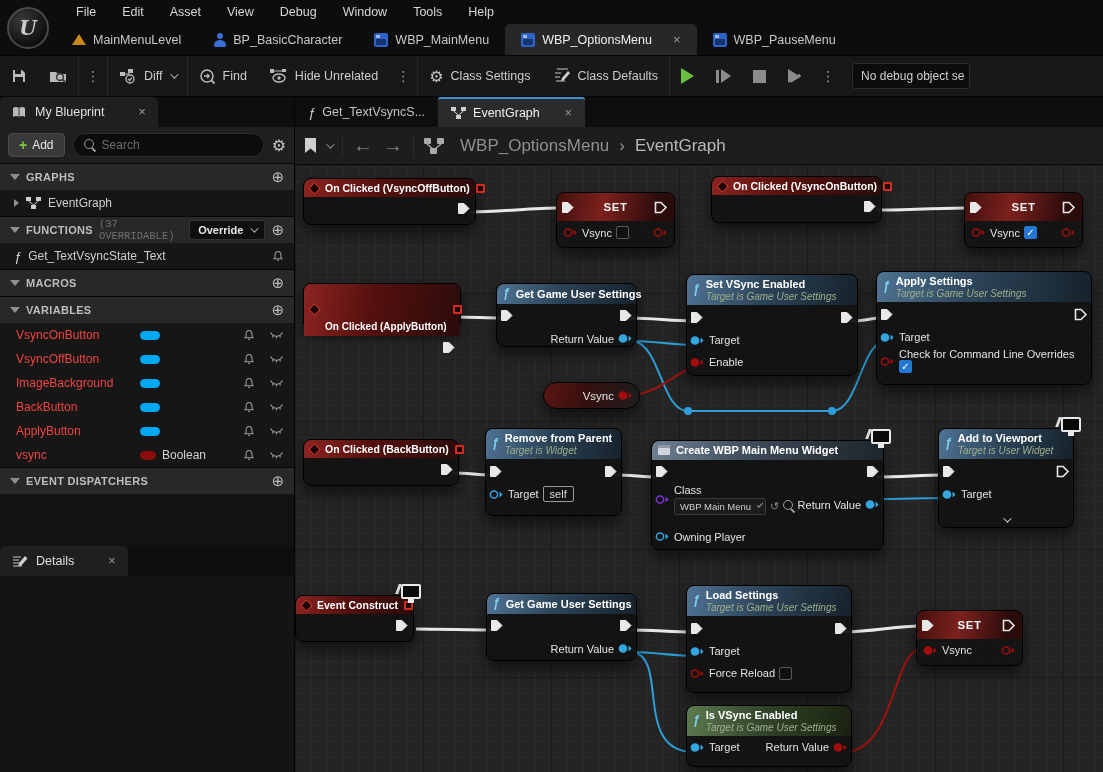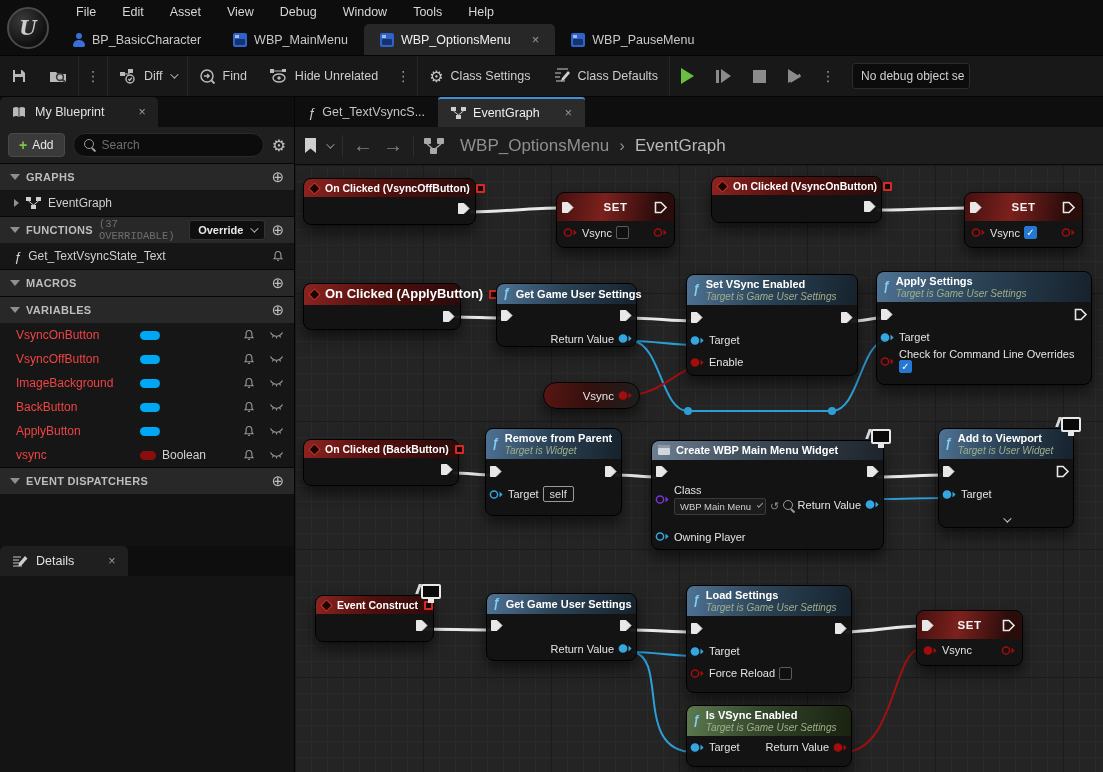--- a/index.html
+++ b/index.html
@@ -153,20 +153,24 @@
           <div class="menu-item">File</div>
           <div class="menu-item">Edit</div>
           <div class="menu-item">Asset</div>
           <div class="menu-item">View</div>
           <div class="menu-item">Debug</div>
           <div class="menu-item">Window</div>
           <div class="menu-item">Tools</div>
           <div class="menu-item">Help</div>
         </div>
       <div id="assettabs">
+          <div class="atab">
+            <span class="icon-level"></span>
+            <span>MainMenuLevel</span>
+          </div>
           <div class="atab">
             <span class="icon-person"></span>
             <span>BP_BasicCharacter</span>
           </div>
           <div class="atab">
             <span class="icon-widget"></span>
             <span>WBP_MainMenu</span>
           </div>
           <div class="atab active">
             <span class="icon-widget"></span>
@@ -621,21 +625,21 @@
                   <svg width="15" height="11">
                     <circle cx="5" cy="5.5" r="3.6" fill="none" stroke="#a50d0d" stroke-width="1.5"></circle>
                     <path d="M10.5 2.5 L13.6 5.5 L10.5 8.5 Z" fill="#a50d0d"></path>
                   </svg>
                 </span>
               </div>
             </div>
             <div class="node" style="left: 8px; top: 118px; width: 158px; height: 47px;">
               <div class="nhdr hdr-event">
                 <span class="diamond"></span>
-                <span class="ttl" style="font-size: 13px;">On Clicked (ApplyButton)</span>
+                <span class="ttl" style="font-size: 10px; margin-top: 34px;">On Clicked (ApplyButton)</span>
                 <span class="delegate"></span>
               </div>
               <div class="nbody" style="height: 23px;">
                 <span class="svgicon" style="position: absolute; right: 4px; top: 5px;">
                   <svg width="14" height="13">
                     <path d="M1.5 1.5 h5.5 l5 5 -5 5 h-5.5 Z" fill="#e8e8e8" stroke="#e8e8e8"></path>
                   </svg>
                 </span>
               </div>
             </div>
@@ -934,21 +938,21 @@
                       <svg width="14" height="13">
                         <path d="M1.5 1.5 h5.5 l5 5 -5 5 h-5.5 Z" fill="none" stroke="#e8e8e8" stroke-width="1.6"></path>
                       </svg>
                     </span>
                   </div>
                 </div>
               </div>
               <div class="expander"><span class="chev"></span></div>
               <div class="monitor" style="right: -8px; top: -12px;"></div>
             </div>
-            <div class="node" style="left: 20px; top: 430px; width: 119px; height: 47px;">
+            <div class="node" style="left: 0; top: 430px; width: 119px; height: 47px;">
               <div class="nhdr hdr-event">
                 <span class="diamond"></span>
                 <span class="ttl" style="font-size: 10.5px;">Event Construct</span>
                 <span class="delegate"></span>
               </div>
               <div class="nbody" style="height: 23px;">
                 <span class="svgicon" style="position: absolute; right: 4px; top: 5px;">
                   <svg width="14" height="13">
                     <path d="M1.5 1.5 h5.5 l5 5 -5 5 h-5.5 Z" fill="#e8e8e8" stroke="#e8e8e8"></path>
                   </svg>

